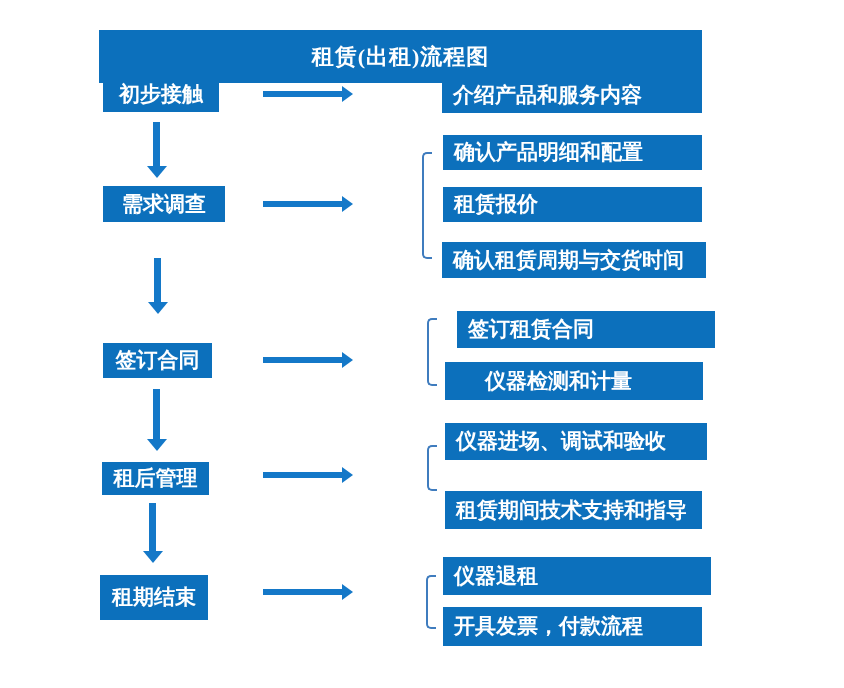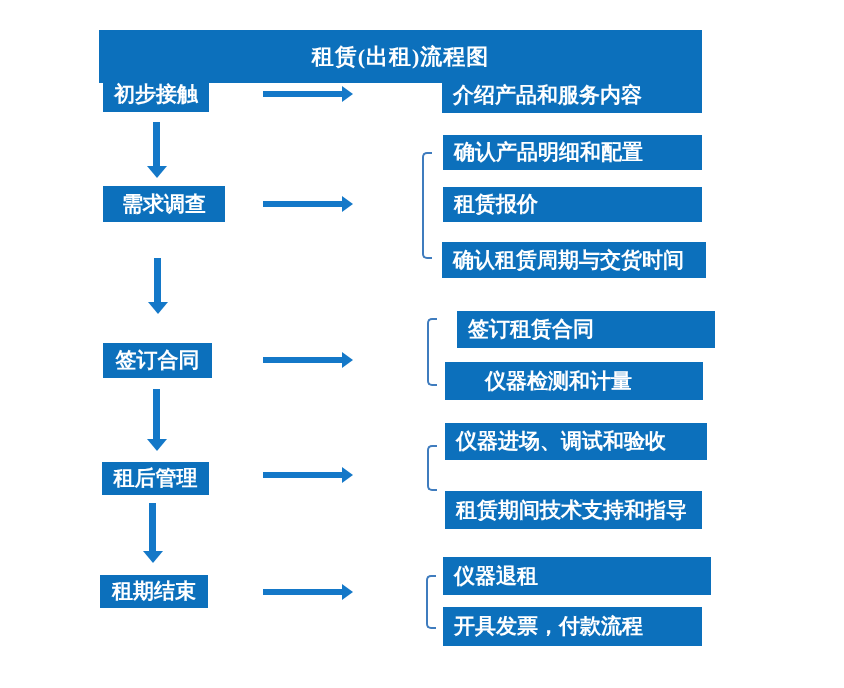--- a/index.html
+++ b/index.html
@@ -42,25 +42,25 @@
     border-radius:5px 0 0 5px;}
   i{display:block;}
 </style>
 </head>
 <body>
 
 <div class="canvas">
 
   <div class="box title-bar" style="left:99px;top:10px;width:603px;height:53px;margin-top:20px;">租赁(出租)流程图</div>
 
-  <div class="box left-box" style="left:103px;top:77px;width:106px;height:35px;">初步接触</div>
+  <div class="box left-box" style="left:103px;top:77px;width:116px;height:35px;">初步接触</div>
   <div class="box left-box" style="left:103px;top:186px;width:122px;height:36px;text-align:right;">需求调查</div>
   <div class="box left-box" style="left:103px;top:343px;width:109px;height:35px;">签订合同</div>
   <div class="box left-box" style="left:102px;top:462px;width:107px;height:33px;">租后管理</div>
-  <div class="box left-box" style="left:100px;top:575px;width:108px;height:33px;">租期结束</div>
+  <div class="box left-box" style="left:100px;top:575px;width:108px;height:45px;">租期结束</div>
 
   <div class="varrow" style="left:147px;top:122px;height:56px;">
       <i class="vshaft"></i>
       <i class="vhead"></i>
     </div>
   <div class="varrow" style="left:148px;top:258px;height:56px;">
       <i class="vshaft"></i>
       <i class="vhead"></i>
     </div>
   <div class="varrow" style="left:147px;top:389px;height:62px;">

